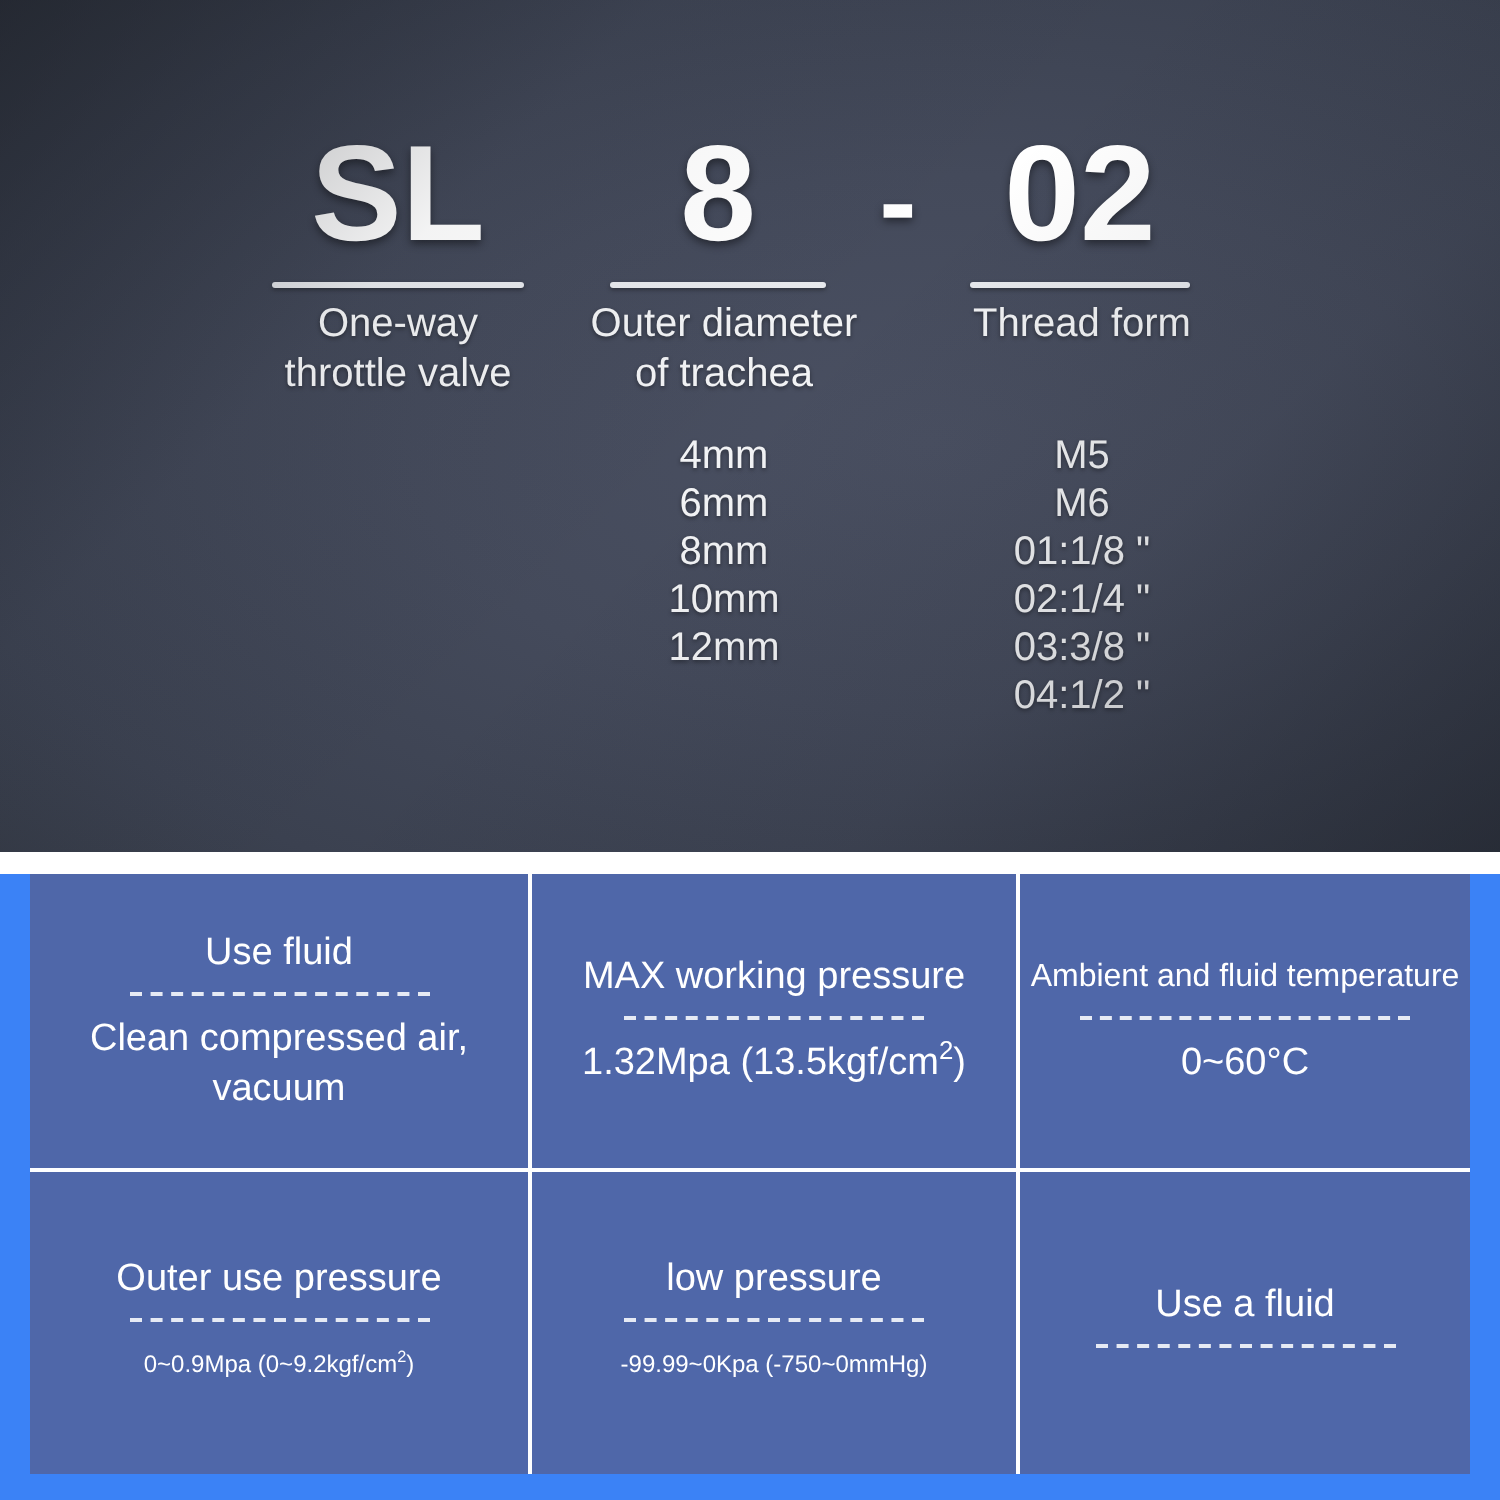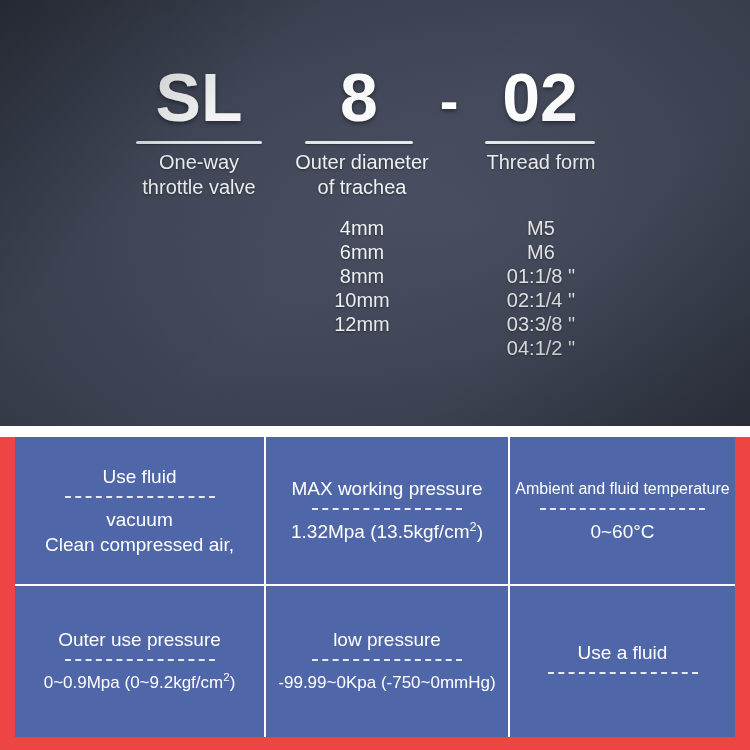--- a/index.html
+++ b/index.html
@@ -13,21 +13,21 @@
     overflow: hidden;
     background: #ffffff;
     font-family: "Liberation Sans", sans-serif;
     -webkit-font-smoothing: antialiased;
   }
 
   .page {
     position: relative;
     width: 750px;
     height: 750px;
-    background: #ef4444;
+    background: #3b82f6;
   }
 
   
   .hero {
     position: absolute;
     left: 0;
     top: 0;
     width: 750px;
     height: 426px;
     background:
@@ -161,21 +161,21 @@
     height: 0;
     border-top: 2px dashed #e6eaf4;
     margin: 7px 0 9px 0;
   }
   .dash-sep.wide { width: 165px; }
   .cell-value {
     font-size: 19px;
     line-height: 25px;
     text-align: center;
   }
-  .cell-value.small { font-size: 17px; }
+  .cell-value.small { font-size: 12px; }
   .cell-value sup {
     font-size: 0.68em;
     vertical-align: super;
     line-height: 0;
   }
   .val-line { white-space: nowrap; }
 </style>
 </head>
 <body>
 
@@ -220,22 +220,22 @@
   </div>
 
   <div class="gap"></div>
 
   <div class="spec-table">
 
     <div class="cell b-right b-bottom">
       <div class="cell-title">Use fluid</div>
       <div class="dash-sep"></div>
       <div class="cell-value">
+        <div class="val-line">Clean compressed air,</div>
         <div class="val-line">vacuum</div>
-        <div class="val-line">Clean compressed air,</div>
       </div>
     </div>
 
     <div class="cell b-right b-bottom">
       <div class="cell-title">MAX working pressure</div>
       <div class="dash-sep"></div>
       <div class="cell-value">
         <div class="val-line"><span>1.32Mpa  (13.5kgf/cm</span><sup>2</sup><span>)</span></div>
       </div>
     </div>

